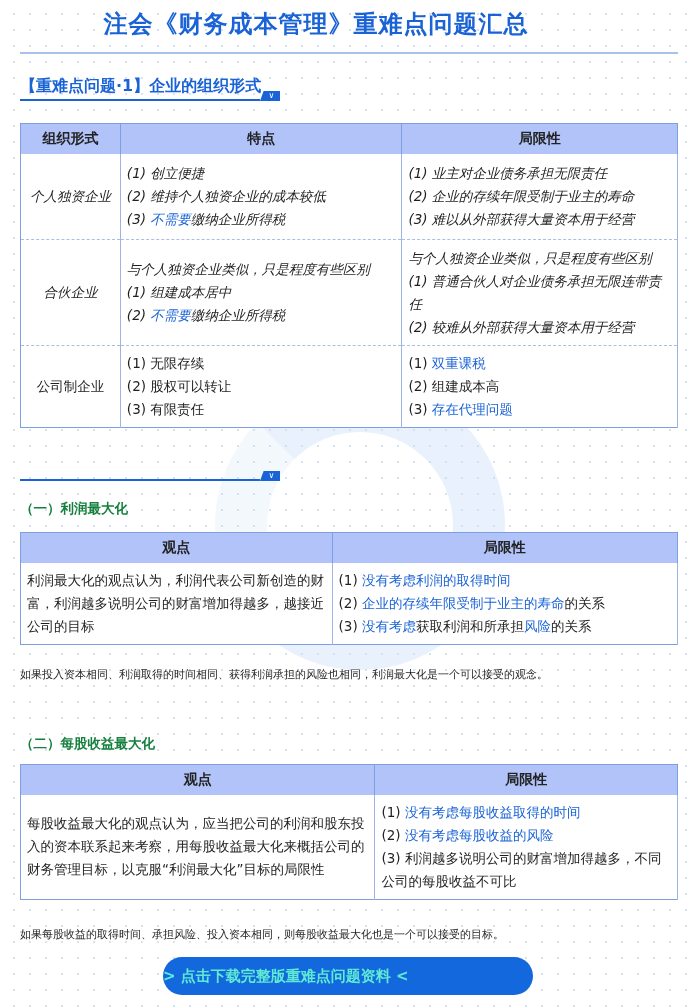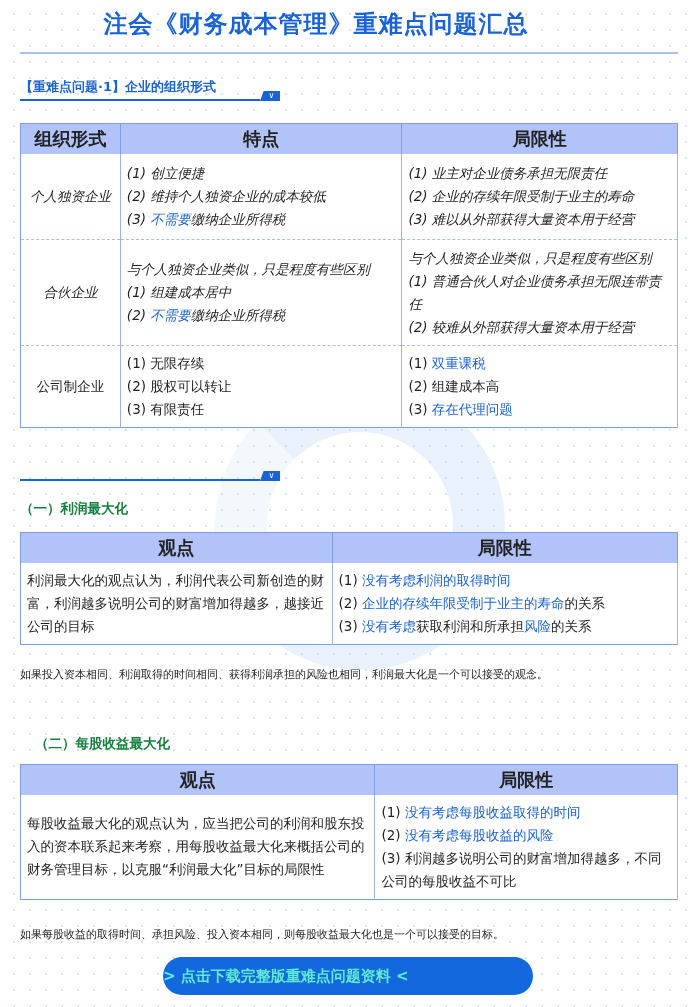--- a/index.html
+++ b/index.html
@@ -23,39 +23,39 @@
   .title {
     position: absolute; left: 0; top: 8px; width: 632px; text-align: center;
     font-size: 24px; font-weight: bold; color: #1a63d6; letter-spacing: 1px;
   }
   .title-rule {
     position: absolute; left: 20px; top: 52px; width: 658px; height: 2px;
     background: #a9c2ec;
   }
   .sec-head { position: absolute; left: 20px; height: 24px; }
   .sec-head .txt {
-    font-size: 13px; font-weight: bold; color: #1a63d6; white-space: nowrap;
+    font-size: 16px; font-weight: bold; color: #1a63d6; white-space: nowrap;
     display: inline-block; line-height: 20px;
   }
   .sec-head .line {
     position: absolute; left: 0; top: 23px; width: 240px; height: 2px; background: #1a63d6;
   }
   .sec-head .chev {
     position: absolute; left: 240px; top: 15px; width: 20px; height: 10px;
     background: #1a63d6; clip-path: polygon(18% 0, 100% 0, 100% 100%, 0 100%);
     color: #fff; font-size: 8px; line-height: 10px; text-align: center; padding-left: 3px;
   }
   .sub-head { position: absolute; left: 20px; font-size: 13.5px; font-weight: bold; color: #15803d; }
 
   table {
     position: absolute; left: 20px; width: 658px; border-collapse: collapse;
     background: #fff; border: 1.5px solid #7d9fe0; font-size: 13.5px;
   }
   th {
-    background: #b1c3f8; color: #222; font-weight: bold; font-size: 18px;
+    background: #b1c3f8; color: #222; font-weight: bold; font-size: 14px;
     height: 30px; border-right: 1px solid #7d9fe0; text-align: center;
   }
   td { border-right: 1px solid #9db4e6; vertical-align: middle; padding: 6px 6px; line-height: 23px; }
   tr.dash td { border-bottom: 1.5px dashed #a9bde8; font-style: italic; }
   td.c { text-align: center; }
   .hl { color: #1a63d6; }
   .line { display: block; }
 
   .para {
     position: absolute; left: 20px; width: 660px; font-size: 11px; line-height: 25px; color: #1f1f1f;
@@ -161,21 +161,21 @@
         <span class="line"><span>(1) </span><span class="hl">没有考虑利润的取得时间</span></span>
         <span class="line"><span>(2) </span><span class="hl">企业的存续年限受制于业主的寿命</span><span>的关系</span></span>
         <span class="line"><span>(3) </span><span class="hl">没有考虑</span><span>获取利润和所承担</span><span class="hl">风险</span><span>的关系</span></span>
       </td>
     </tr>
   </tbody>
 </table>
 
 <p class="para" style="top:662px;">如果投入资本相同、利润取得的时间相同、获得利润承担的风险也相同，利润最大化是一个可以接受的观念。</p>
 
-<div class="sub-head" style="top:735px;margin-left:15px;">（二）每股收益最大化</div>
+<div class="sub-head" style="top:735px;">（二）每股收益最大化</div>
 
 <table style="top:764px;">
   <colgroup>
       <col style="width:355px">
       <col style="width:303px">
     </colgroup>
   <thead>
     <tr>
       <th>观点</th>
       <th>局限性</th>

